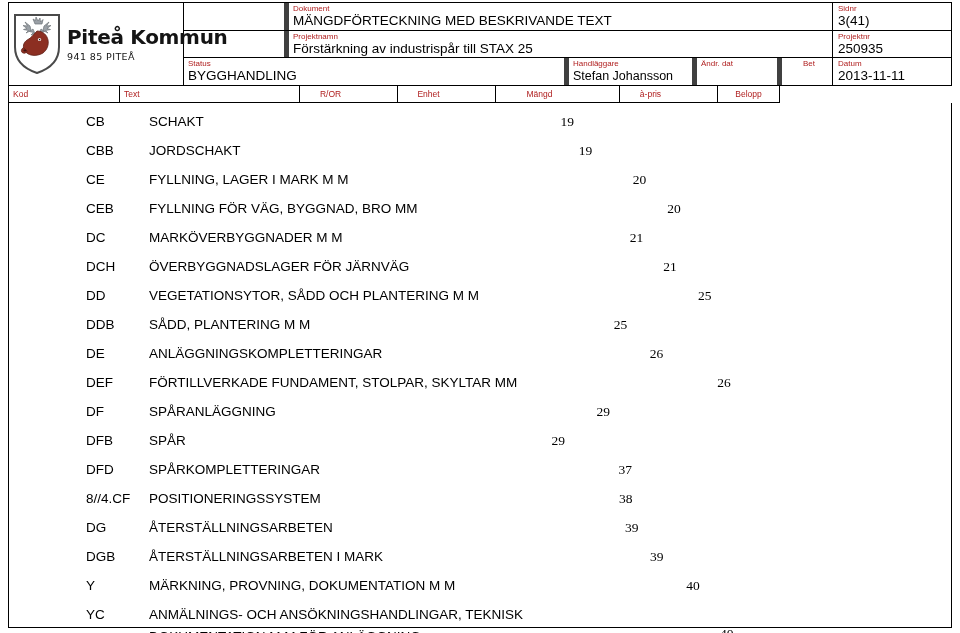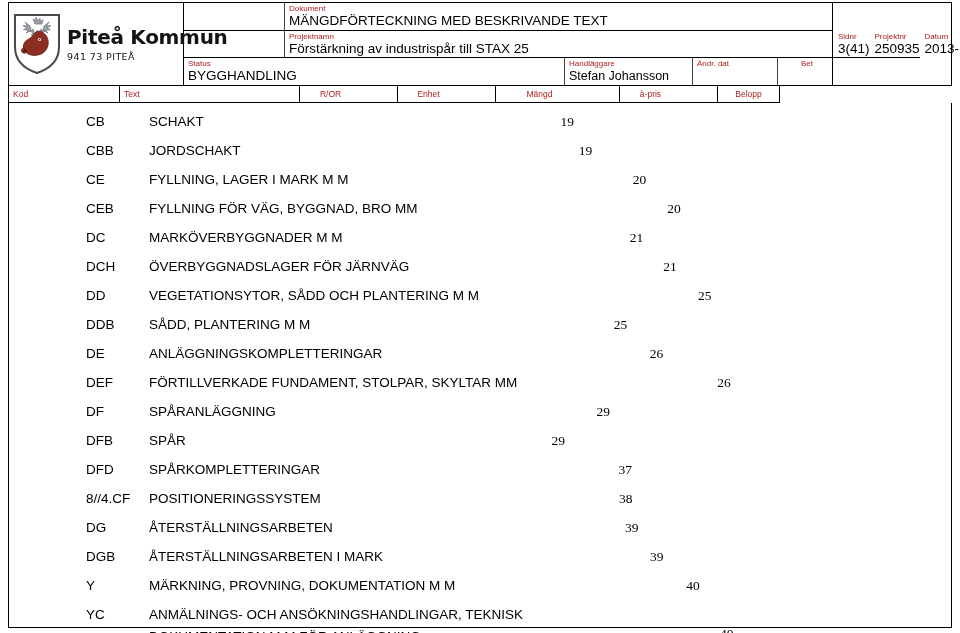--- a/index.html
+++ b/index.html
@@ -95,21 +95,21 @@
 
   .field {
     box-sizing: border-box;
     padding: 1px 0 0 4px;
     display: flex;
     flex-direction: column;
     justify-content: flex-start;
     overflow: hidden;
     min-width: 0;
   }
-  .field + .field { border-left: 1px solid #404040; }
+  .field + .field { border-left: 5px solid #404040; }
 
   .field-label {
     font-size: 8px;
     line-height: 9px;
     color: #b02020;
     white-space: nowrap;
     font-family: "Liberation Sans", sans-serif;
   }
   .field-value {
     font-size: 13.5px;
@@ -125,22 +125,22 @@
   .f-doc   { flex: 1 1 auto; }
   .f-hand  { width: 128px; }
   .f-andr  { width: 85px; }
   .f-bet   { width: 55px; text-align: center; }
 
   
   .right-col {
     width: 118px;
     flex: 0 0 auto;
     display: flex;
+    flex-direction: column;
     border-left: 1px solid #000000;
-    align-items: center;
   }
   .right-row {
     flex: 1 1 0;
     border-bottom: 1px solid #000000;
     box-sizing: border-box;
     padding: 1px 0 0 5px;
     display: flex;
     flex-direction: column;
     min-height: 0;
   }
@@ -268,21 +268,21 @@
                    C27 42 22 43 18 42 C14 41 11 38 10.5 34.5
                    C10 31 12 28 15 26.5 C18 25 20 22 24 18 Z" fill="#8c2f22" stroke="#5e1e15" stroke-width="0.8"></path>
           <path d="M10.5 34.5 C9 35.5 8 37 8.5 38.5 C9 40 11 40.5 12.5 40 L14 38.5 Z" fill="#8c2f22" stroke="#5e1e15" stroke-width="0.8"></path>
           <circle cx="26.5" cy="26.5" r="1.6" fill="#ffffff"></circle>
           <circle cx="26.6" cy="26.6" r="0.8" fill="#1a1a1a"></circle>
           <ellipse cx="12" cy="37.5" rx="1.6" ry="1.1" fill="#3d1410"></ellipse>
         </svg>
       </div>
       <div class="logo-text">
         <div class="logo-title">Piteå Kommun</div>
-        <div class="logo-sub">941 73  PITEÅ</div>
+        <div class="logo-sub">941 85  PITEÅ</div>
       </div>
     </div>
 
     <div class="mid-col">
 
       <div class="mid-row">
         <div class="field f-blank"></div>
         <div class="field f-doc">
           <span class="field-label">Dokument</span>
           <span class="field-value">MÄNGDFÖRTECKNING MED BESKRIVANDE TEXT</span>

